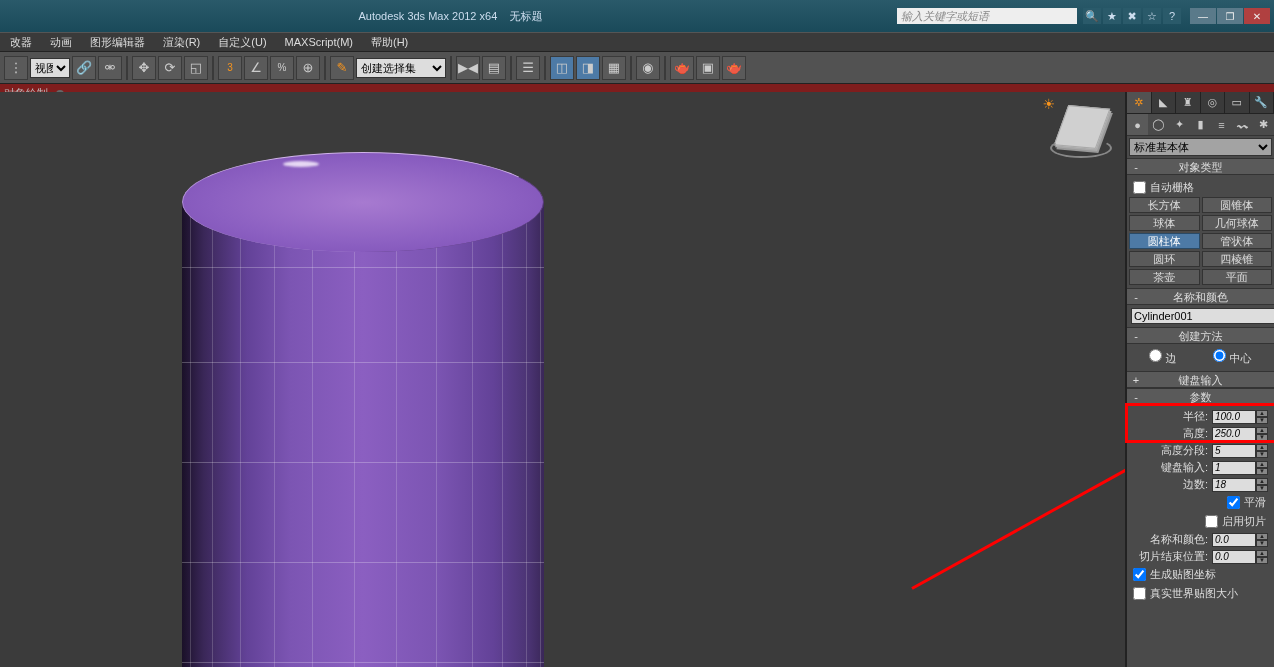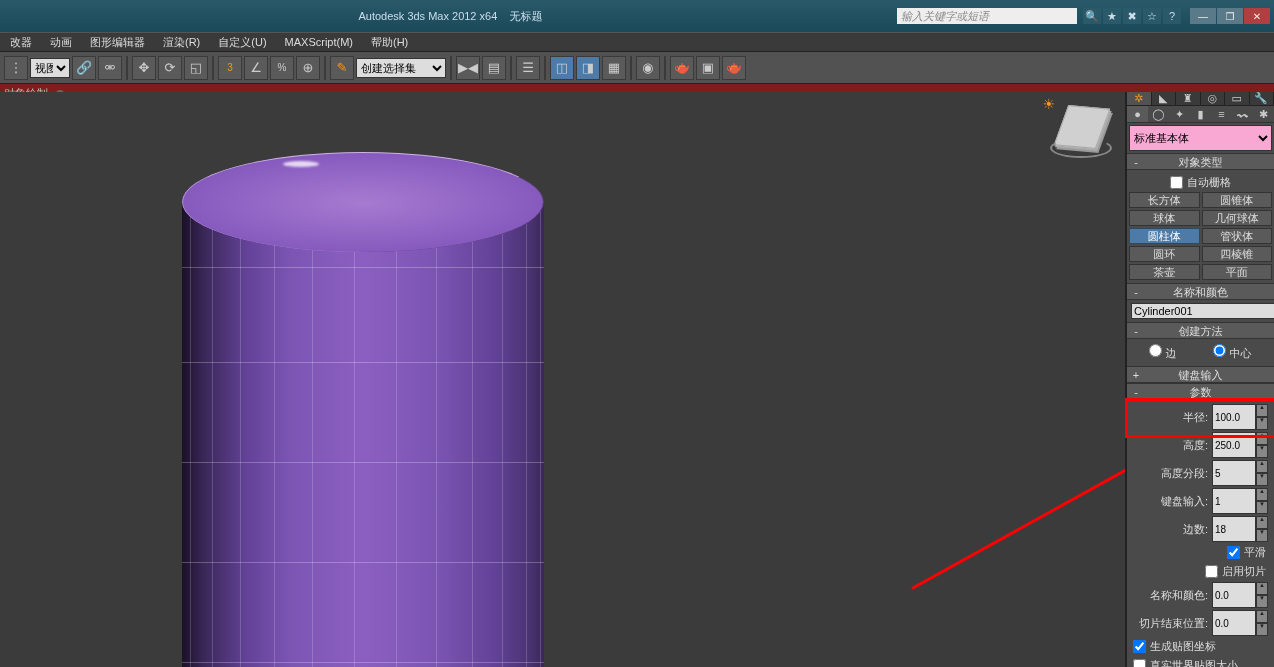--- a/index.html
+++ b/index.html
@@ -60,42 +60,42 @@
 
 .cmdpanel { width: 148px; background: #4a4a4a; border-left: 1px solid #222; display: flex; flex-direction: column; }
 .cmdpanel-tabs { display: flex; height: 22px; background: #3a3a3a; border-bottom: 1px solid #222; }
 .cmdpanel-tabs .ptab { flex: 1; display: flex; align-items: center; justify-content: center; border-right: 1px solid #222; color: #ccc; font-size: 13px;}
 .cmdpanel-tabs .ptab.active { background: #525252; }
 
 .cmdpanel-sub { display: flex; height: 22px; background: #4a4a4a; border-bottom: 1px solid #333; }
 .cmdpanel-sub .stab { flex: 1; display: flex; align-items: center; justify-content: center; color: #ccc; font-size: 12px;}
 .cmdpanel-sub .stab.active { background: #5a5a5a; }
 
-.cmdpanel select.prim-cat { width: 100%; height: 26px; background: #f9a8d4; border: 1px solid #333; margin: 2px 0; font-size: 11px;}
+.cmdpanel select.prim-cat { width: 100%; height: 18px; background: #a3a3a3; border: 1px solid #333; margin: 2px 0; font-size: 11px;}
 
 .rollout { border-top: 1px solid #333; }
 .rollout-head { height: 16px; background: #5a5a5a; color: #ddd; text-align: center; line-height: 16px; border-bottom: 1px solid #333; position: relative;}
 .rollout-head .tog { position: absolute; left: 2px; top: 0; width: 14px; text-align: center; }
 .rollout-body { padding: 3px 2px; }
 
 .obj-grid { display: grid; grid-template-columns: 1fr 1fr; gap: 2px; }
 .obj-btn { height: 16px; background: #5a5a5a; border: 1px solid #333; text-align: center; line-height: 14px; color: #ddd; font-size: 11px;}
 .obj-btn.active { background: #4d7aa6; color: #fff; border-color: #2a4a66;}
 
 .chk-row, .rad-row { display: flex; align-items: center; gap: 4px; padding: 2px 4px; color: #ddd;}
 .chk-row input, .rad-row input { margin: 0; }
 .rad-row { justify-content: space-around; }
 
 .name-row { display: flex; gap: 2px; padding: 0 2px;}
 .name-row input { flex: 1; height: 16px; background: #ddd; border: 1px solid #333; padding: 0 2px; font-size: 11px;}
 
 .param-row { display: flex; align-items: center; gap: 2px; padding: 1px 2px; justify-content: flex-end;}
 .param-row label { flex: 1; text-align: right; color: #ddd; font-size: 11px; padding-right: 2px;}
 .spinner { display: flex; width: 58px; }
-.spinner input { width: 44px; height: 14px; background: #ddd; border: 1px solid #333; font-size: 10px; padding: 12px 2px;}
+.spinner input { width: 44px; height: 14px; background: #ddd; border: 1px solid #333; font-size: 10px; padding: 0 2px; font-style: italic;}
 .spinner .spin-btns { width: 12px; display: flex; flex-direction: column; }
 .spinner .spin-btns span { flex: 1; background: #888; border: 1px solid #333; font-size: 6px; line-height: 5px; text-align: center; color: #222;}
 
 .chk-right { display: flex; justify-content: flex-end; align-items: center; gap: 4px; padding: 2px 6px; color: #ddd;}
 
 </style>
 </head>
 <body>
 
 <div class="titlebar">
@@ -265,21 +265,21 @@
 
     <div style="padding:0 2px;">
       <select class="prim-cat">
         <option>标准基本体</option>
       </select>
     </div>
 
     <div class="rollout">
       <div class="rollout-head"><span class="tog">-</span><span>对象类型</span></div>
       <div class="rollout-body">
-        <div class="chk-row" style="justify-content:center;">
+        <div class="chk-row" style="">
           <input type="checkbox" style="">
           <span>自动栅格</span>
         </div>
         <div class="obj-grid">
           <div class="obj-btn">长方体</div>
           <div class="obj-btn">圆锥体</div>
           <div class="obj-btn">球体</div>
           <div class="obj-btn">几何球体</div>
           <div class="obj-btn active">圆柱体</div>
           <div class="obj-btn">管状体</div>

